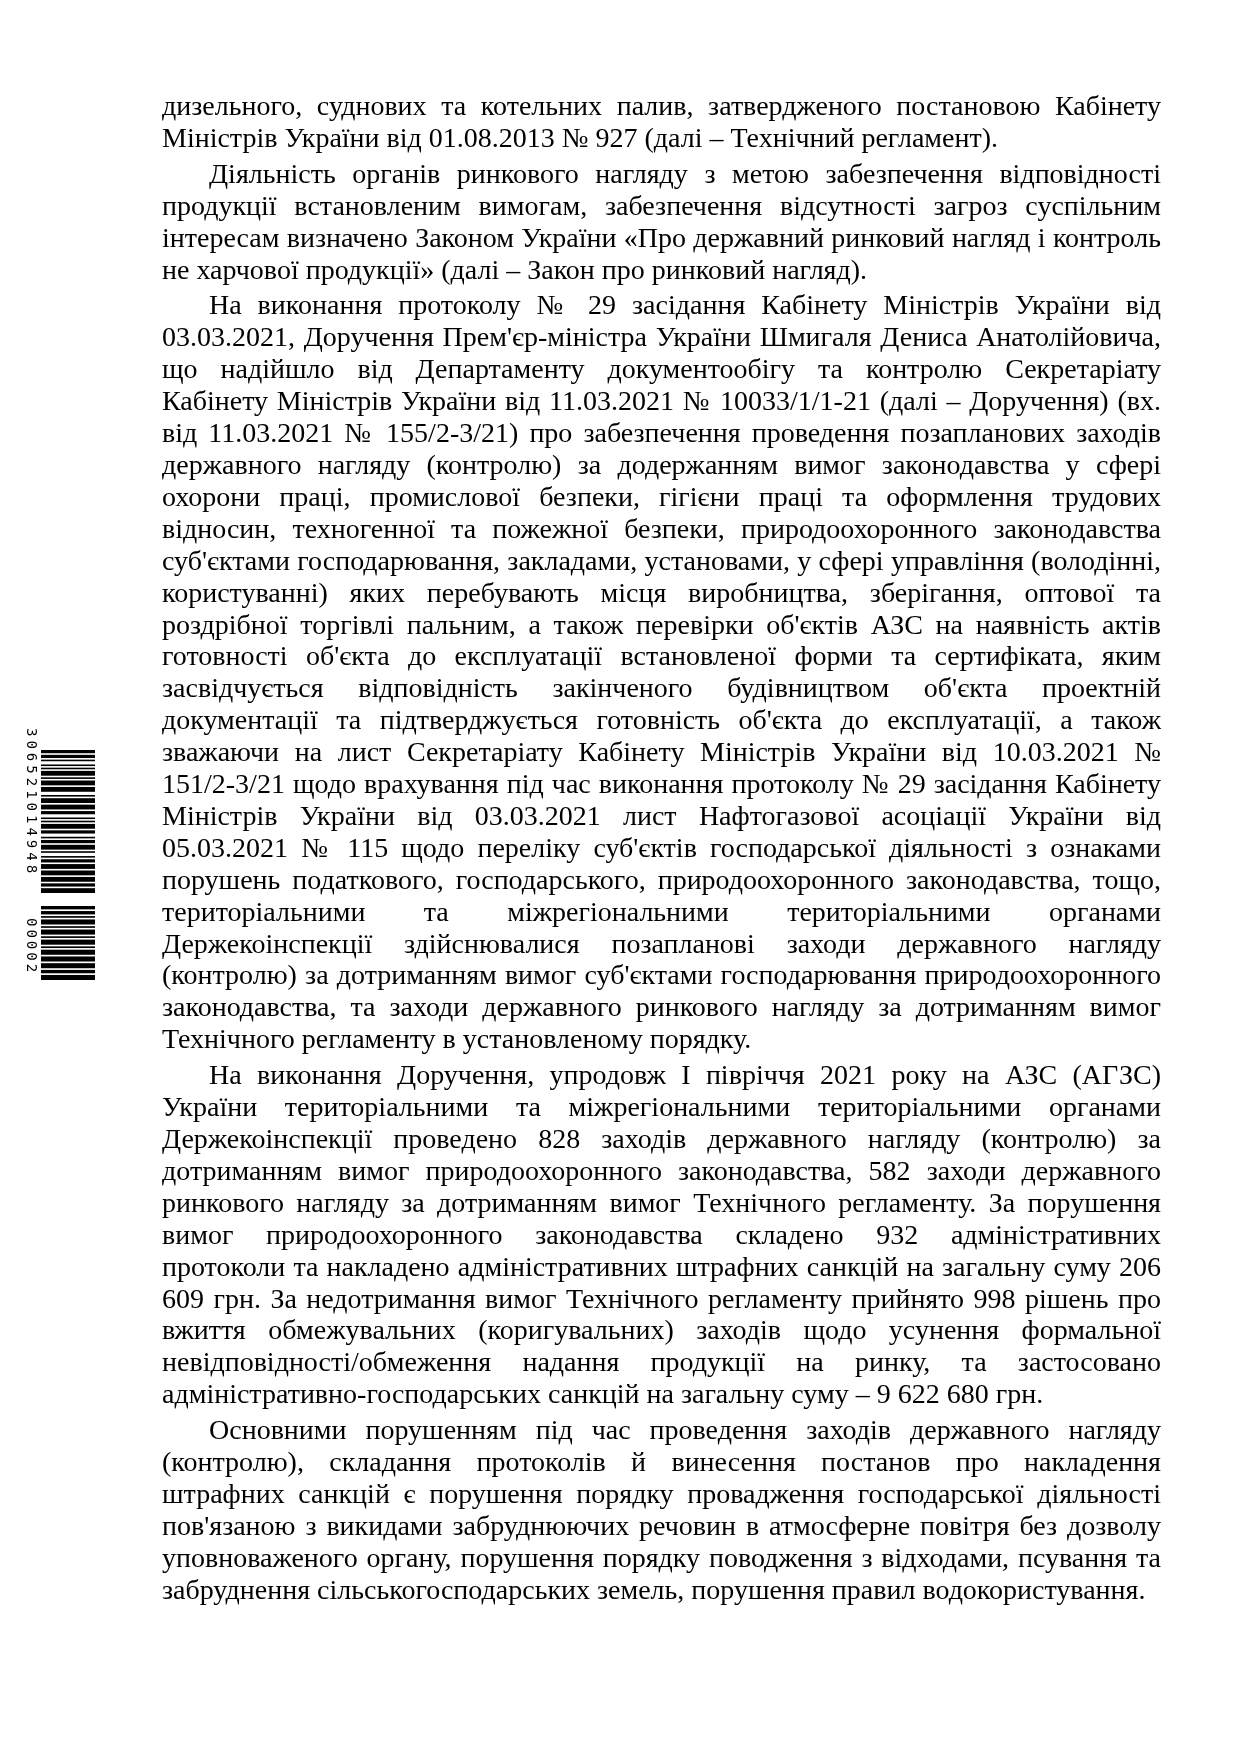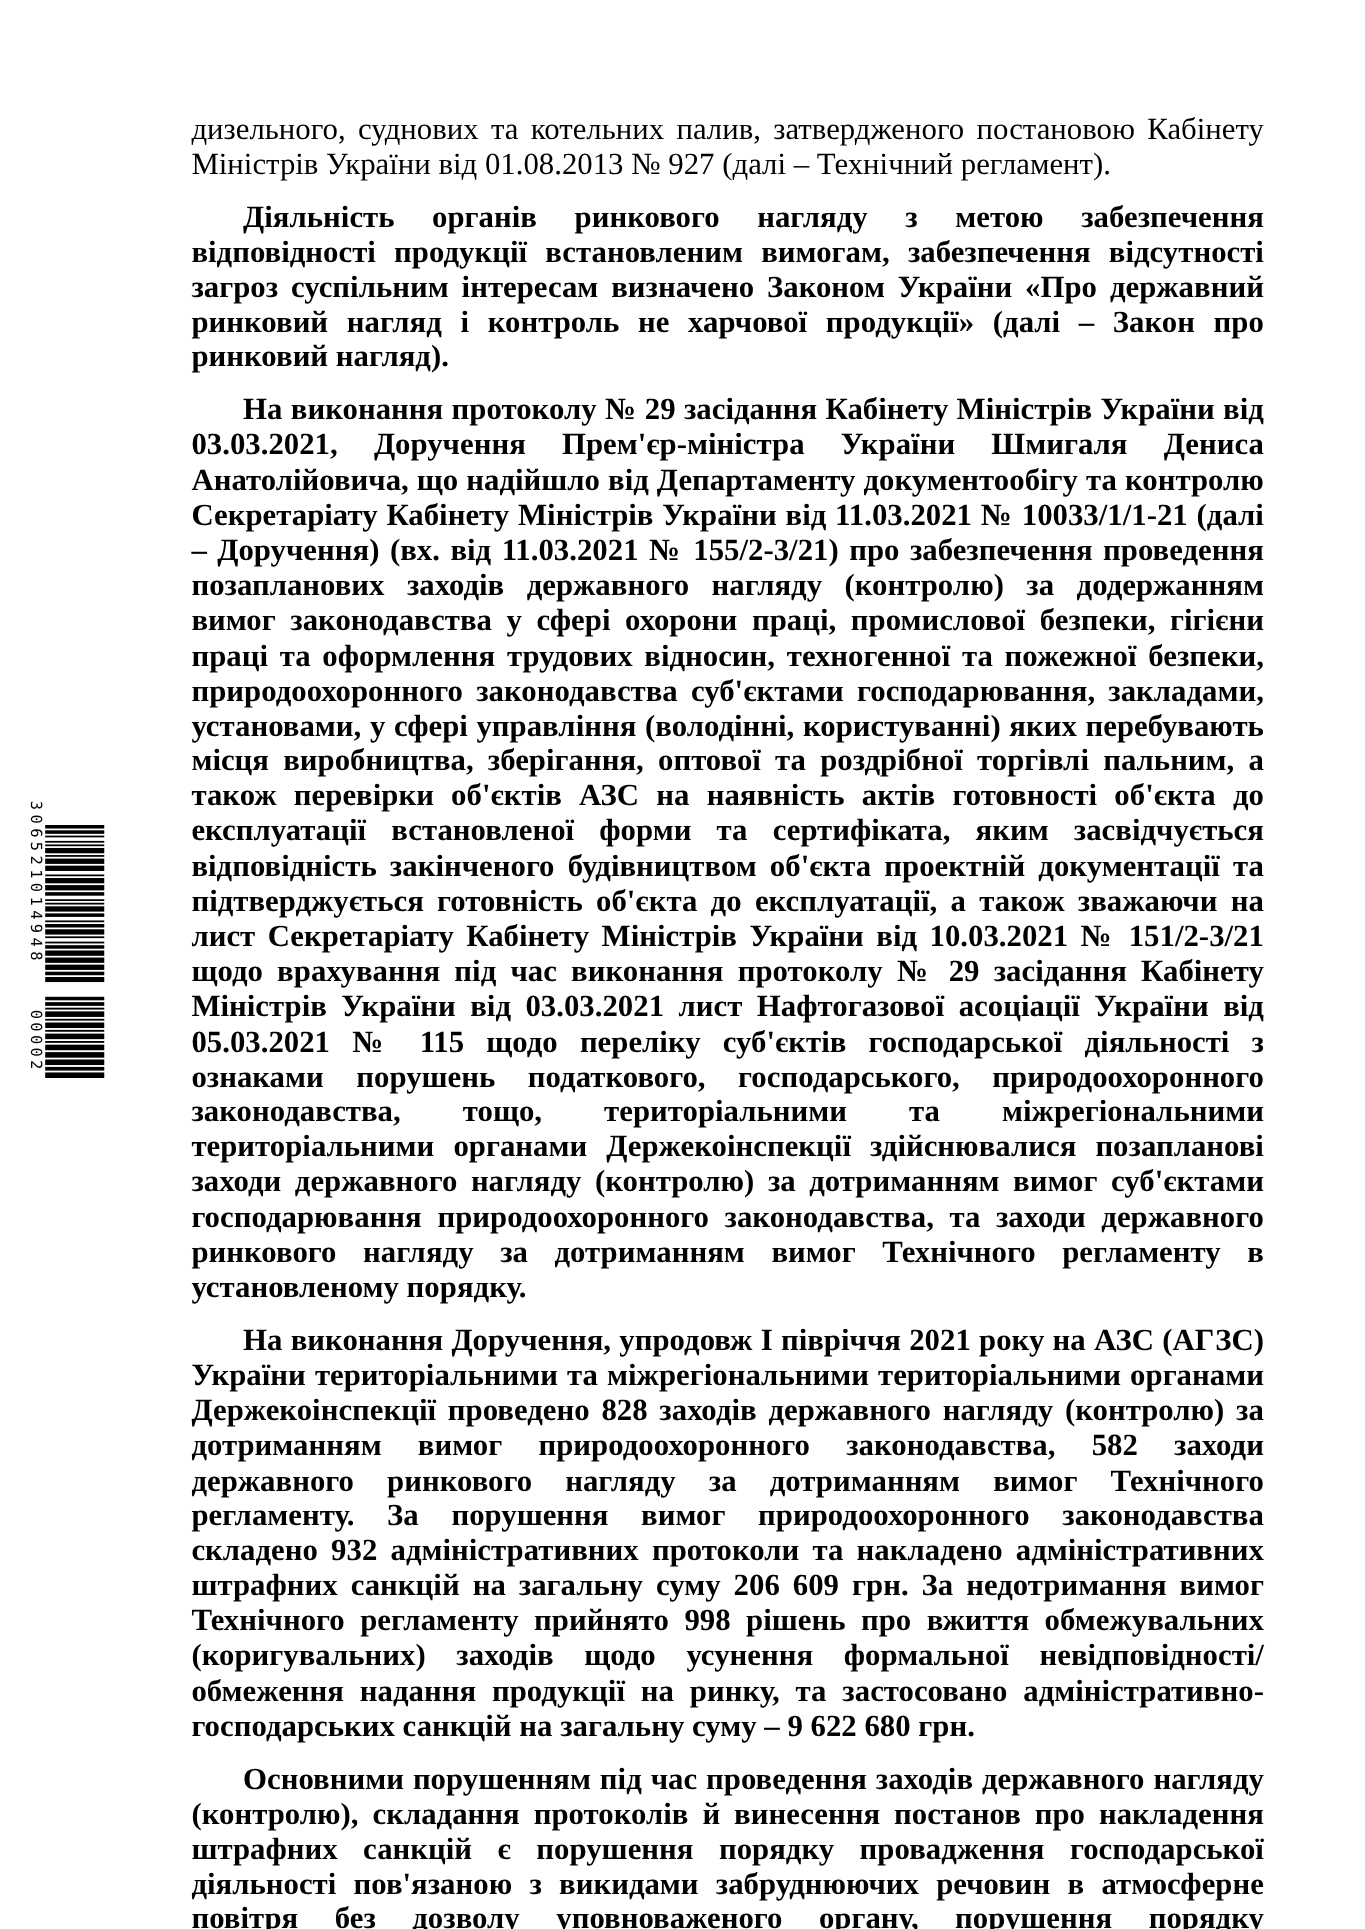--- a/index.html
+++ b/index.html
@@ -20,26 +20,25 @@
     left: 158px;
     top: 86px;
     width: 1007px;
     font-family: "Liberation Serif", "DejaVu Serif", serif;
     font-size: 28px;
     line-height: 31.9px;
     text-align: justify;
     color: #000000;
   }
   .content p {
-    margin: 16px;
+    margin: 4px;
     padding: 0;
   }
   .content p.indent {
     text-indent: 47px;
-    font-weight: bold;
   }
   
   .barcode-widget {
     position: absolute;
     transform-origin: 0 0;
     transform: rotate(90deg);
   }
   .bc-bars {
     height: 54px;
   }

